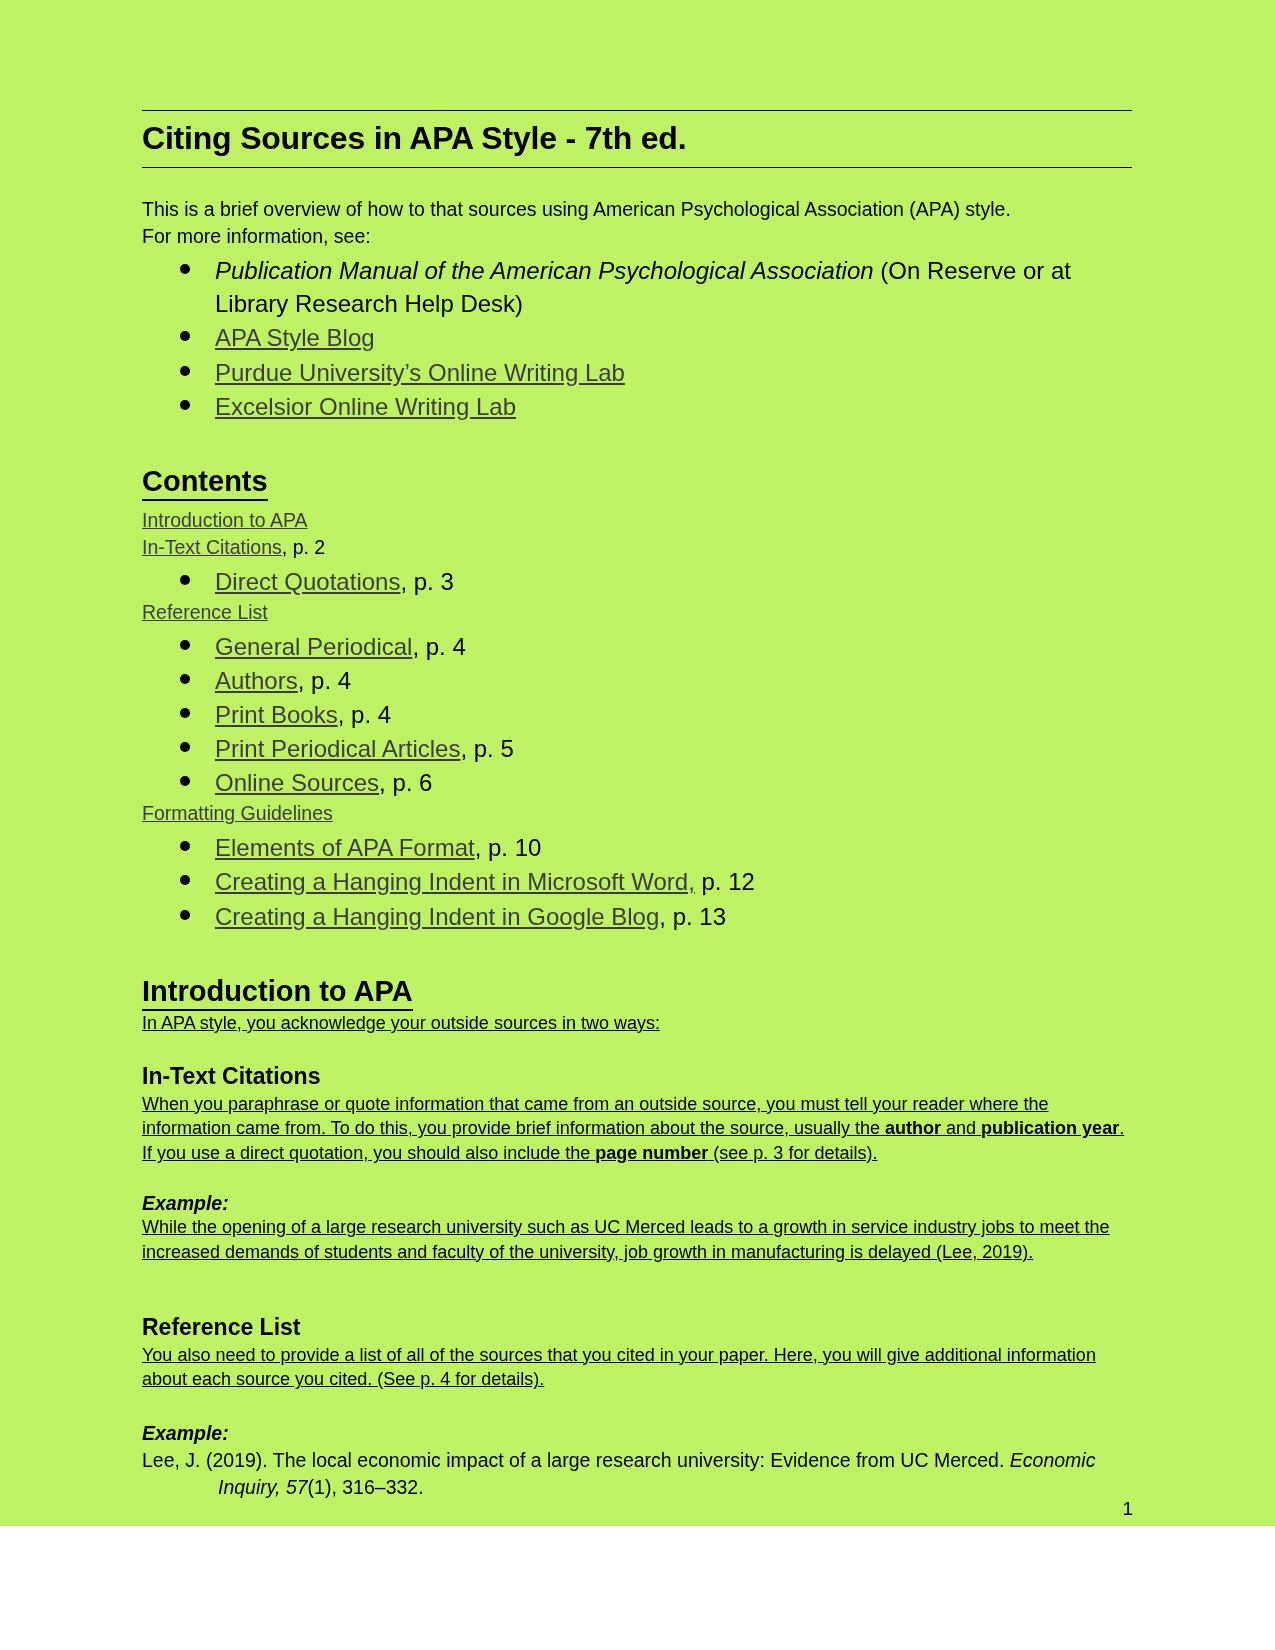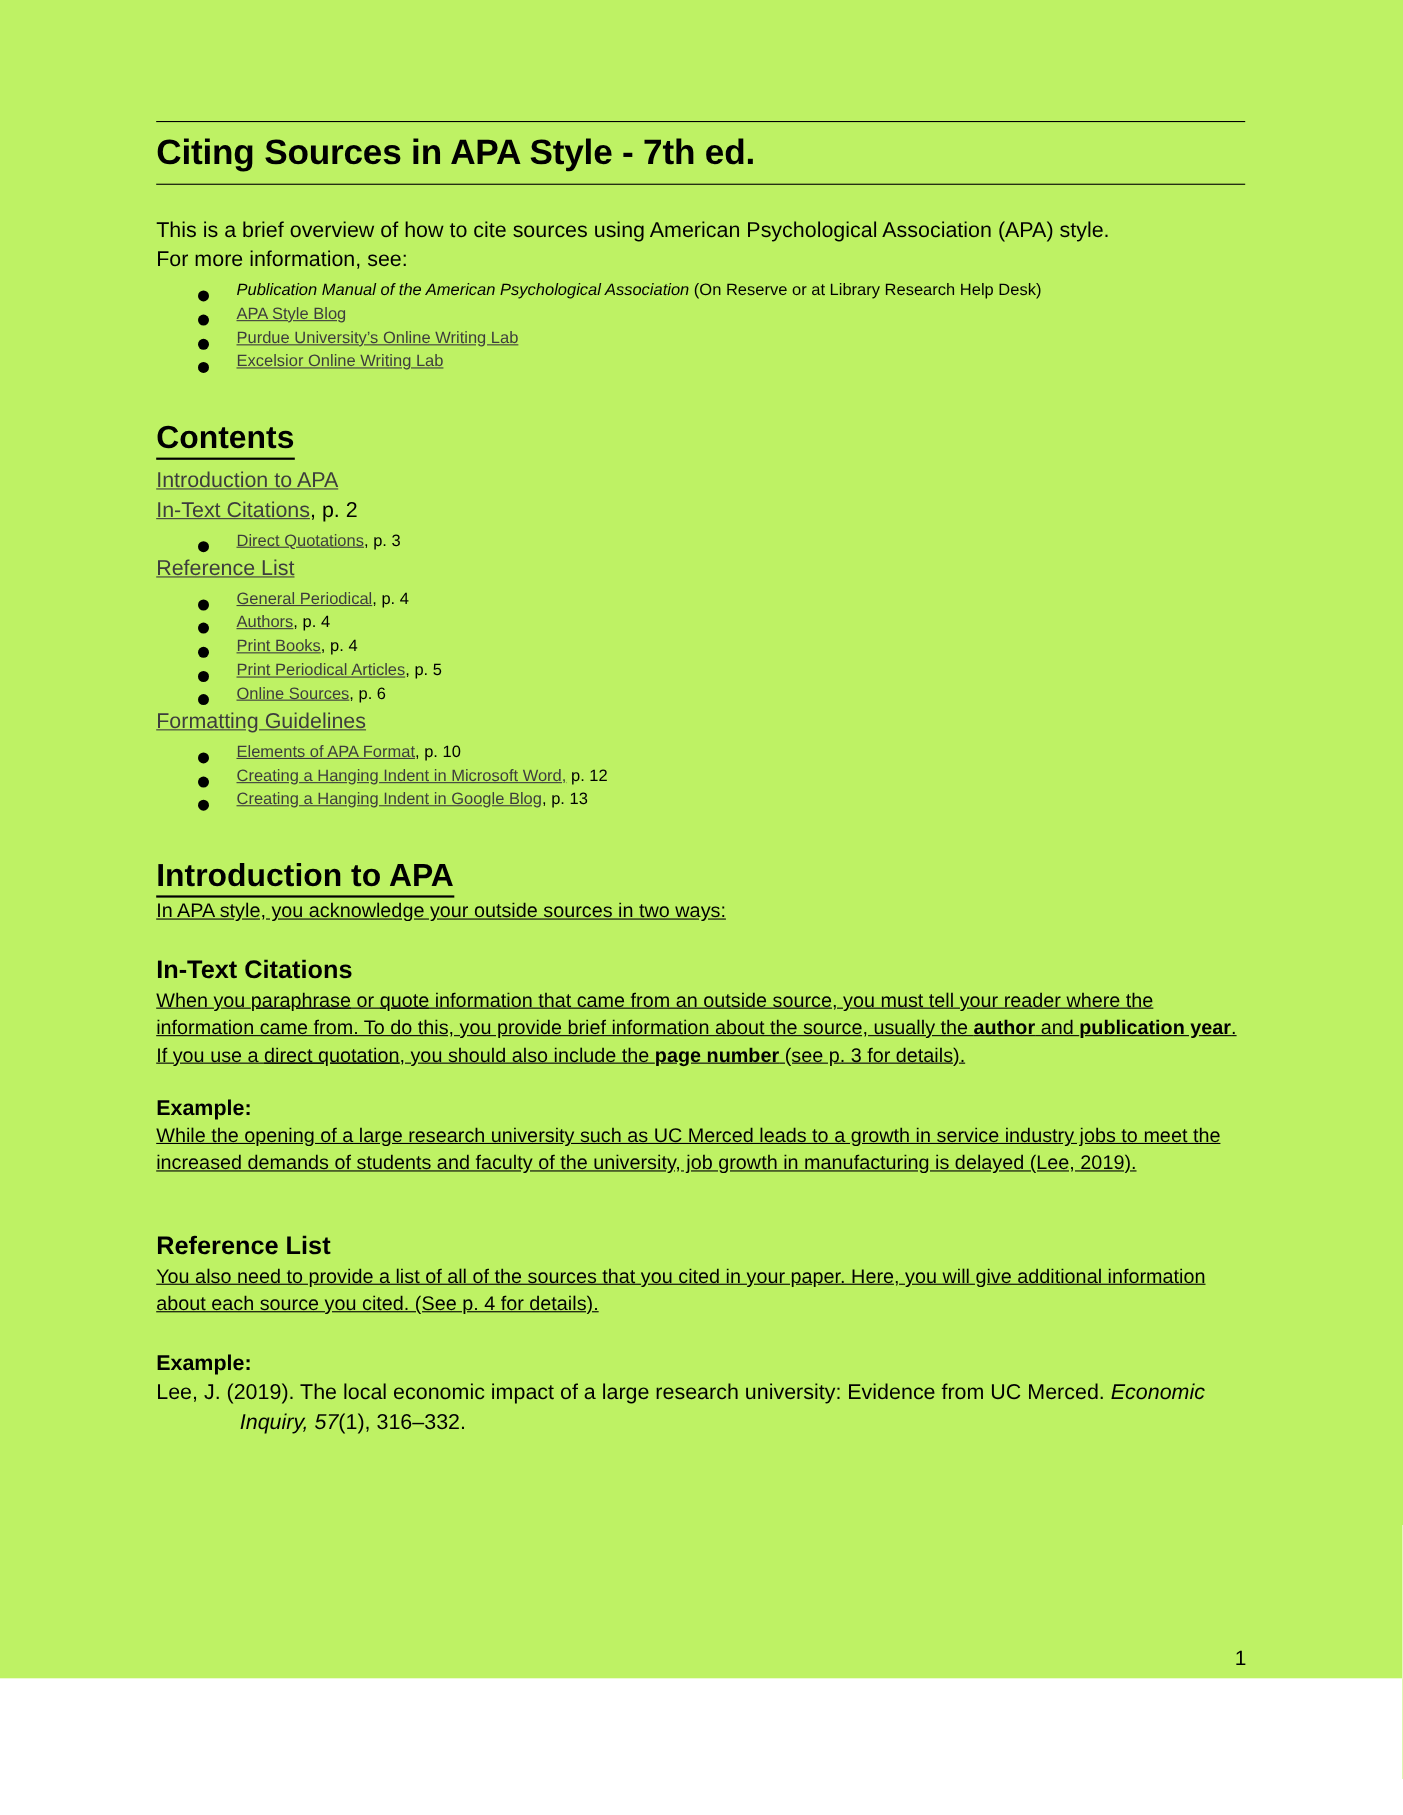--- a/index.html
+++ b/index.html
@@ -70,21 +70,21 @@
 
   
   ul.bullets {
     list-style: none;
     margin: 4px 0 0 0;
     padding: 0;
   }
   ul.bullets > li {
     position: relative;
     padding-left: 73px;
-    font-size: 15px;
+    font-size: 24px;
     line-height: 1.38;
     margin-bottom: 1px;
   }
   ul.bullets > li::before {
     content: "";
     position: absolute;
     left: 38px;
     top: 10px;
     width: 10px;
     height: 10px;
@@ -117,20 +117,21 @@
     line-height: 1.38;
   }
   .sec-intro { margin-top: 40px; }
   .sec-intro-body { margin-top: 6px; }
   .sec-itc { margin-top: 26px; }
   .para-gap { margin-top: 14px; }
   .example-label {
     font-size: 19.5px;
     font-weight: bold;
     margin-top: 26px;
+    font-style: italic;
   }
   .example-body { margin-top: 24px; }
   .sec-ref { margin-top: 48px; }
   .ref-body { margin-top: 8px; }
   .ref-example-label { margin-top: 30px; }
   .ref-entry {
     font-size: 19.5px;
     line-height: 1.38;
     margin-top: 2px;
     padding-left: 76px;
@@ -147,21 +148,21 @@
 </head>
 <body>
 
 <div class="page">
   <div class="content">
 
     <div class="title-rule-top"></div>
     <div class="doc-title">Citing Sources in APA Style - 7th ed.</div>
     <div class="title-rule-bottom"></div>
 
-    <div class="lead-line">This is a brief overview of how to cite sources using American Psychological Association (APA) style.</div>
+    <div class="lead-line">This is a brief overview of how to that sources using American Psychological Association (APA) style.</div>
     <div class="lead-line">For more information, see:</div>
 
     <ul class="bullets">
       <li>
         <em class="italic">Publication Manual of the American Psychological Association</em><span> (On Reserve or at Library Research Help Desk)</span>
       </li>
       <li>
         <span class="link">APA Style Blog</span>
       </li>
       <li>

